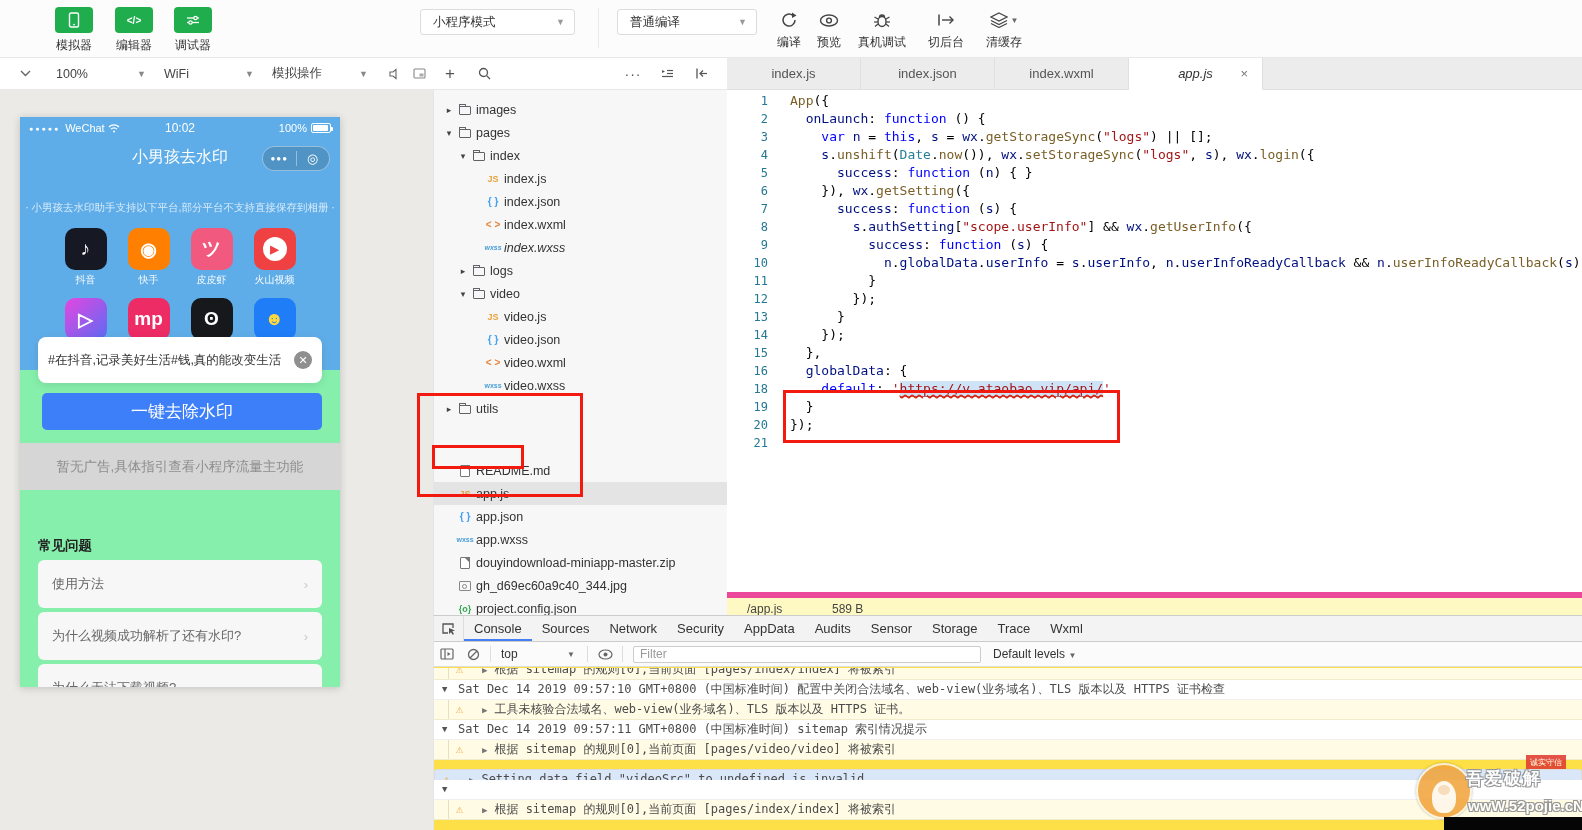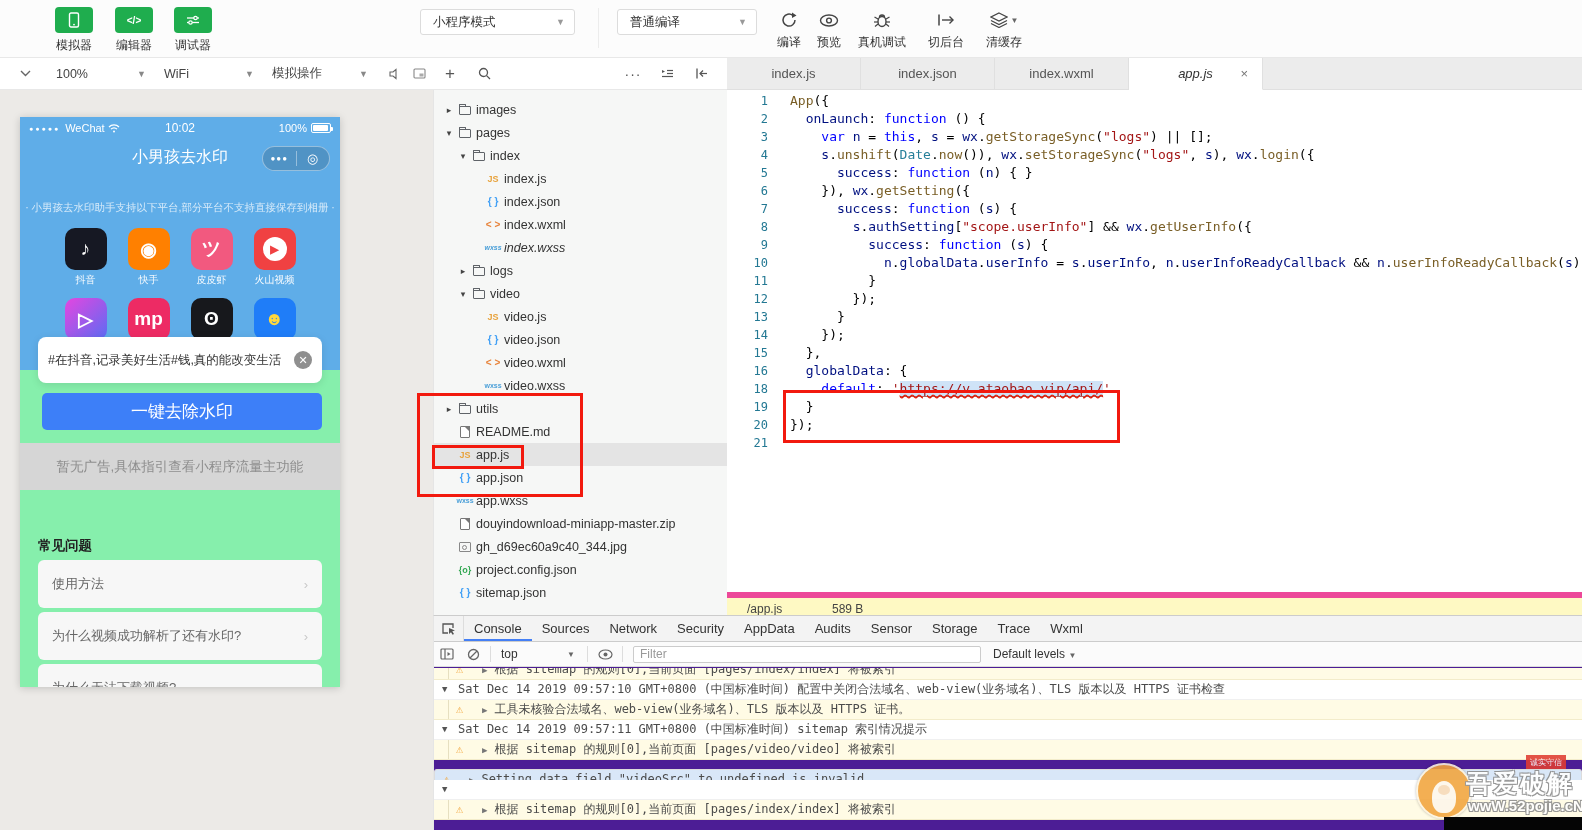--- a/index.html
+++ b/index.html
@@ -94,21 +94,21 @@
   .cl { display:flex; height:18px; line-height:18px; white-space:pre; }
   .ln { width:63px; text-align:right; padding-right:22px; color:#237893; font-size:12px; flex-shrink:0; }
   .tk-p { color:#000; } .tk-k { color:#0000ff; } .tk-v { color:#001080; } .tk-f { color:#795e26; }
   .tk-s { color:#a31515; } .tk-c { color:#267f99; }
   .tk-u { color:#a31515; background:#cfe3f7; border-bottom:1px solid #b06060; text-decoration:underline wavy #e51400; }
   #estatus { left:727px; top:592px; width:855px; height:23px; background:#fef9c3; border-top:6px solid #ec4899;
     font-size:12px; color:#444; line-height:22px; }
   #estatus .f { position:absolute; left:20px; } #estatus .s { position:absolute; left:105px; }
 
   
-  #devtools { left:433px; top:615px; width:1149px; height:215px; background:#4c1d95; border-top:1px solid #ccc; border-left:1px solid #e5e5e5; }
+  #devtools { left:433px; top:615px; width:1149px; height:215px; background:#fde047; border-top:1px solid #ccc; border-left:1px solid #e5e5e5; }
   .dt-tabs { height:26px; background:#f3f3f3; border-bottom:1px solid #ccc; display:flex; align-items:center; font-size:13px; color:#333; }
   .dt-insp { width:30px; height:25px; display:flex; align-items:center; justify-content:center; color:#555; border-right:1px solid #ddd; }
   .dt-tab { padding:0 10px; height:25px; line-height:25px; position:relative; }
   .dt-tab.active { box-shadow:inset 0 -2px 0 #447ff5; }
   .dt-bar { height:25px; background:#fbfbfb; border-bottom:1px solid #ddd; display:flex; align-items:center; font-size:12px; color:#555; }
   .dt-bar .ico { width:26px; display:flex; justify-content:center; color:#666; }
   .dt-sep { width:1px; height:16px; background:#ddd; margin:0 4px; }
   .ctx { display:flex; align-items:center; width:88px; padding-left:6px; color:#333; }
   .ctx .c { margin-left:auto; margin-right:8px; font-size:8px; color:#666; }
   #filter { width:348px; height:17px; border:1px solid #ccc; border-radius:2px; font-size:12px; padding:0 6px; color:#333; margin-left:6px; }
@@ -127,21 +127,21 @@
   .arr { color:#777; font-size:9px; margin-right:7px; }
 
   
   .redbox { position:absolute; border:3px solid #f2190e; z-index:50; }
   #cbar { left:1444px; top:817px; width:138px; height:13px; background:#050505; z-index:60; }
   #wm { left:1408px; top:755px; width:174px; height:72px; z-index:55; opacity:.88; }
   #wm .logo { position:absolute; left:8px; top:8px; width:56px; height:56px; border-radius:50%; background:#f2a43c;
     border:2px solid #fdf4e0; box-shadow:0 0 3px rgba(0,0,0,.3); }
   #wm .logo .robe { position:absolute; left:14px; top:16px; width:24px; height:32px; background:#fdf6ea; border-radius:50% 50% 42% 42%; }
   #wm .logo .face { position:absolute; left:20px; top:20px; width:12px; height:10px; border-radius:50%; background:#f7d9b6; }
-  .wm-t { position:absolute; left:58px; top:12px; font-size:25px; font-weight:bold; color:#fff; letter-spacing:2px;
+  .wm-t { position:absolute; left:58px; top:12px; font-size:17px; font-weight:bold; color:#fff; letter-spacing:2px;
     text-shadow:-1px -1px 0 #8a8a8a,1px -1px 0 #8a8a8a,-1px 1px 0 #8a8a8a,1px 1px 0 #8a8a8a; white-space:nowrap; }
   .wm-u { position:absolute; left:60px; top:42px; font-size:15px; font-weight:bold; color:#fff;
     text-shadow:-1px -1px 0 #8a8a8a,1px -1px 0 #8a8a8a,-1px 1px 0 #8a8a8a,1px 1px 0 #8a8a8a; white-space:nowrap; }
   .wm-b { position:absolute; left:118px; top:0; background:#e03c31; color:#fff; font-size:8px; padding:1.5px 4px;
     border-radius:0; white-space:nowrap; }
   svg { display:block; }
 </style>
 </head>
 <body>
 
@@ -490,21 +490,21 @@
         </span>
         <span>video.wxss</span>
       </div>
       <div class="trow" style="padding-left: 10px;">
         <span class="tarrow">▸</span>
         <span class="ticon">
           <span class="fld"></span>
         </span>
         <span>utils</span>
       </div>
-      <div class="trow" style="padding-left: 10px;">
+      <div class="trow" style="padding-left: 10px; margin-top: 39px;">
         <span class="tarrow"></span>
         <span class="ticon">
           <span class="doc"></span>
         </span>
         <span>README.md</span>
       </div>
       <div class="trow selected" style="padding-left: 10px;">
         <span class="tarrow"></span>
         <span class="ticon">
           <span class="ic-js">JS</span>

